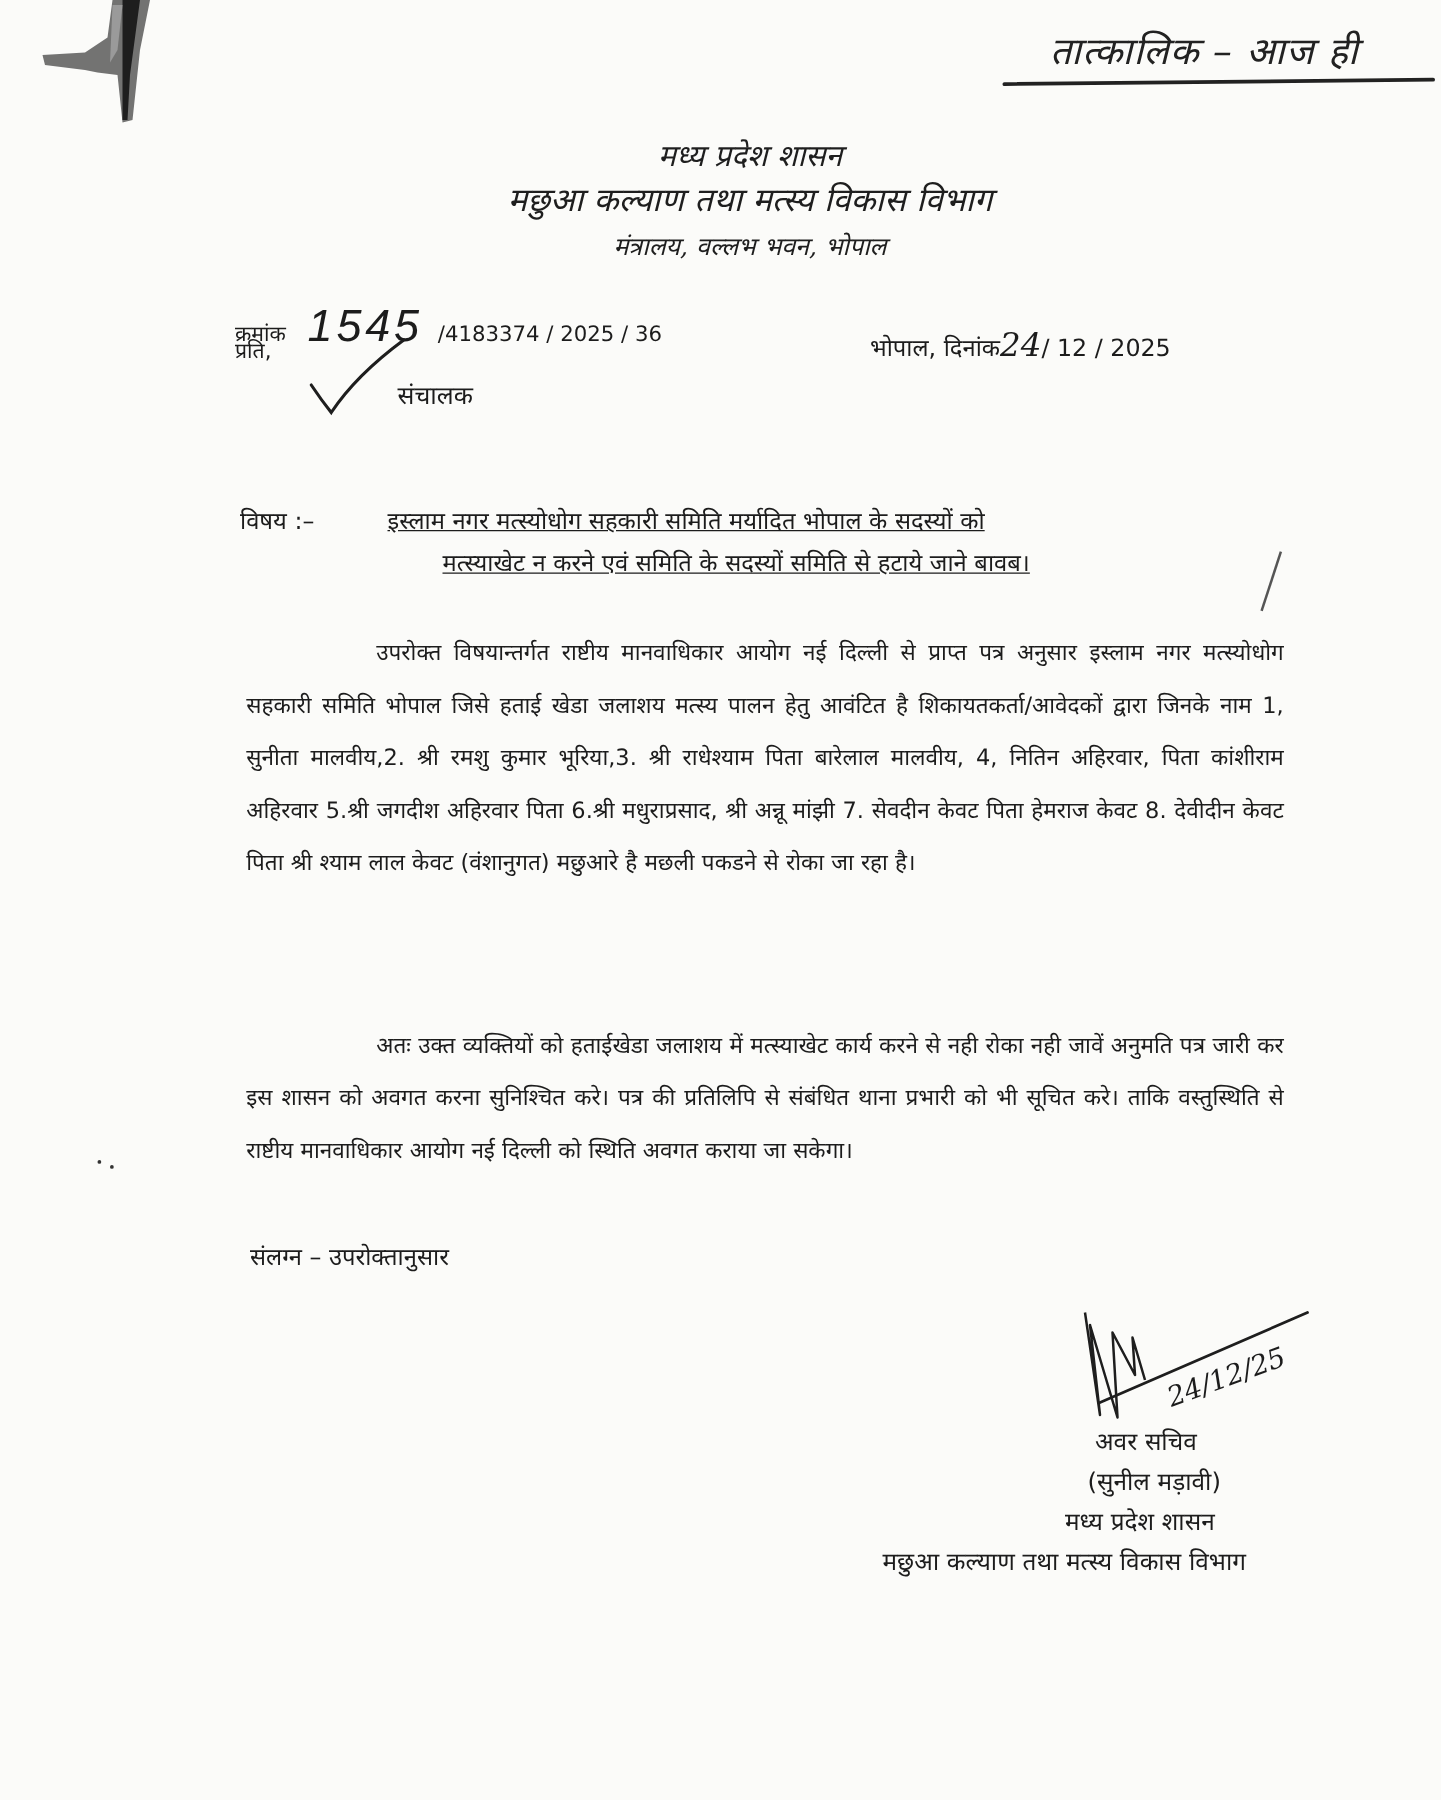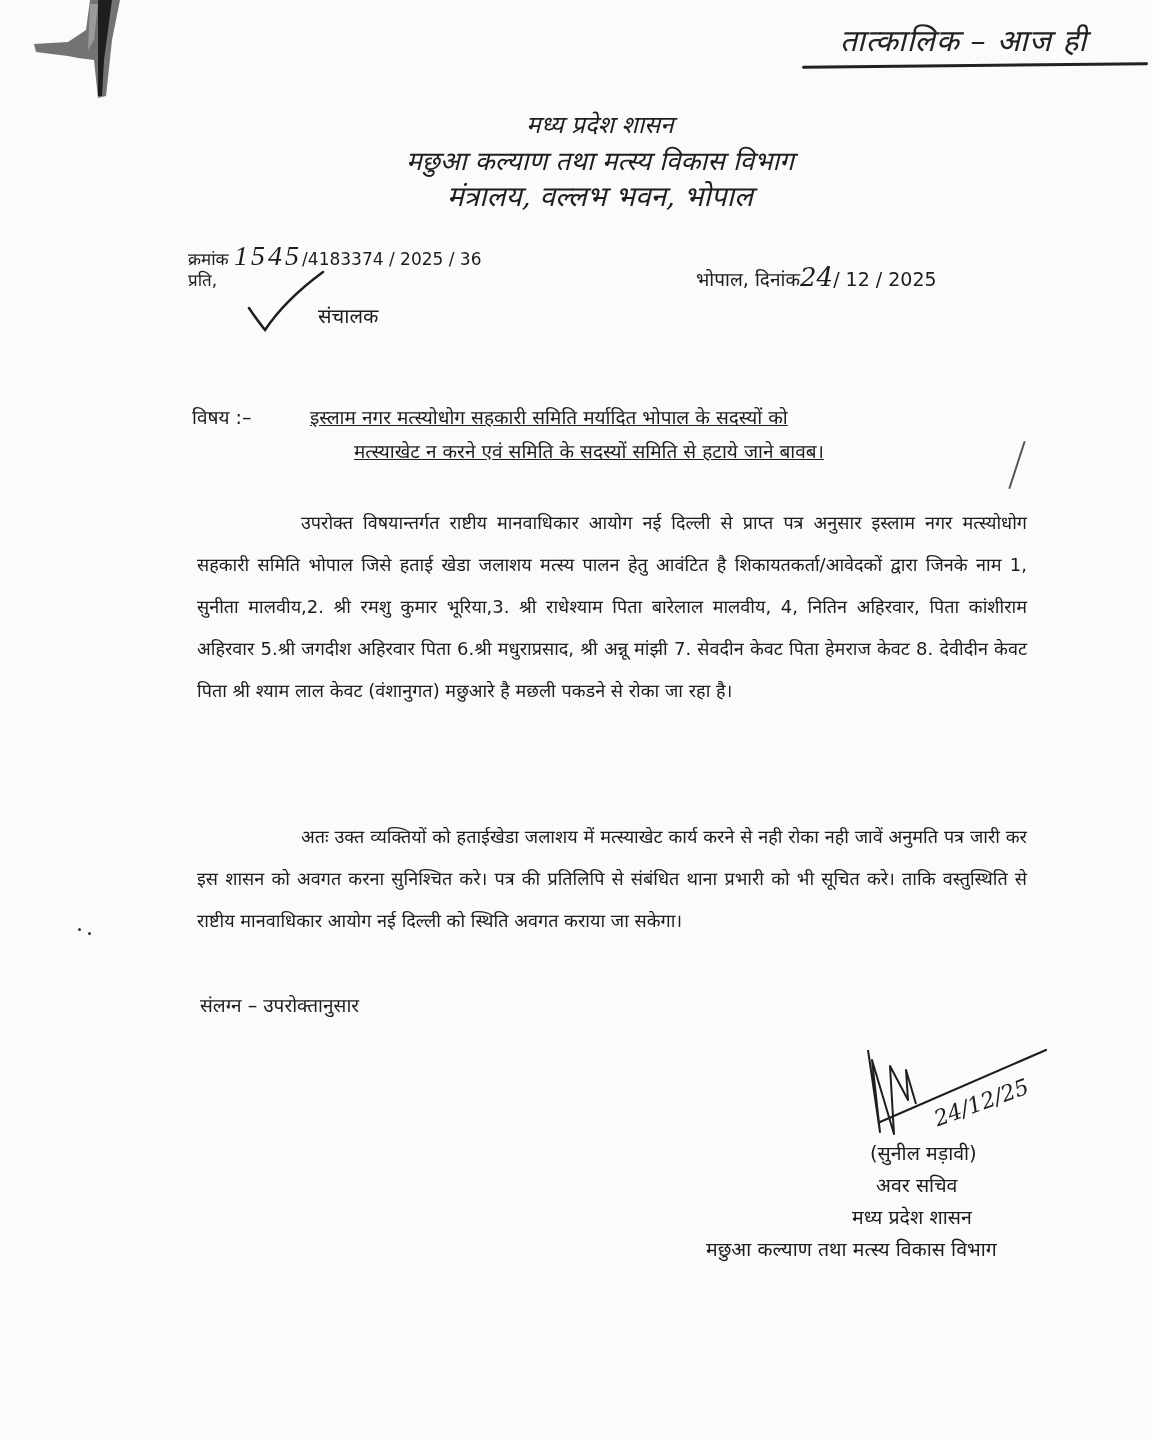--- a/index.html
+++ b/index.html
@@ -15,23 +15,23 @@
   }
   .handnote {
     left: 800px; top: 4px; width: 350px; height: 70px;
     font-family: "DejaVu Serif", serif; font-style: italic; font-size: 30px; color: #222;
   }
   .handnote .txt { position: absolute; left: 40px; top: 4px; letter-spacing: 1px; margin-top: 11px; }
   .handnote .uline { position: absolute; left: 2px; top: 60px; width: 346px; height: 3px; background: #222; border-radius: 2px; transform: rotate(-0.6deg); }
   .header { left: 360px; top: 108px; width: 480px; text-align: center; font-family: "DejaVu Serif", serif; font-style: italic; color: #1e1e1e; }
   .header .l1 { font-size: 24px; line-height: 34px; }
   .header .l2 { font-size: 26px; line-height: 38px; }
-  .header .l3 { font-size: 28px; line-height: 34px; }
+  .header .l3 { font-size: 20px; line-height: 34px; }
   .ref { left: 188px; top: 240px; font-size: 17px; }
-  .ref .hw { font-family: Liberation Serif, serif; font-style: italic; font-size: 28px; letter-spacing: 3px; margin: 0 0; }
+  .ref .hw { font-family: Liberation Sans, sans-serif; font-style: italic; font-size: 36px; letter-spacing: 3px; margin: 0 12px; }
   .prati { left: 188px; top: 268px; font-size: 17px; }
   .date { left: 696px; top: 262px; font-size: 19px; }
   .date .hw { font-family: "DejaVu Serif", serif; font-style: italic; font-size: 26px; }
   .check { left: 245px; top: 270px; width: 80px; height: 70px; }
   .recipient { left: 318px; top: 298px; font-size: 20px; line-height: 36px; }
   .subject { left: 192px; top: 400px; width: 800px; font-size: 19px; line-height: 34px; }
   .subject .lbl { position: absolute; left: 0; top: 0; }
   .subject .body { position: absolute; left: 118px; top: 0; width: 680px; text-decoration: underline; }
   .subject .body .second { padding-left: 0; margin-left: 44px; }
   .para { left: 197px; width: 830px; font-size: 18px; line-height: 42px; text-align: justify; text-align-last: left; }
@@ -102,21 +102,21 @@
 
 <div class="abs signature">
   <svg width="240" height="120" viewBox="0 0 240 120">
     <path d="M48 10 L60 92 L52 20 L74 94 L70 26 L88 60 L86 30 L96 64" fill="none" stroke="#1e1e1e" stroke-width="2" stroke-linejoin="round"></path>
     <path d="M60 82 L226 10" fill="none" stroke="#1e1e1e" stroke-width="2.2" stroke-linecap="round"></path>
   </svg>
   <span class="abs" style="left:112px; top:50px; transform: rotate(-20deg); font-family: 'DejaVu Serif', serif; font-style: italic; font-size: 22px;">24/12/25</span>
 </div>
 
 <div class="abs sigblock">
+  <div style="margin-left:196px; text-align:left;">अवर सचिव</div>
   <div style="margin-left:190px; text-align:left;">(सुनील मड़ावी)</div>
-  <div style="margin-left:196px; text-align:left;">अवर सचिव</div>
   <div style="margin-left:172px; text-align:left;">मध्य प्रदेश शासन</div>
   <div class="dept" style="text-align:left; margin-left:26px;">मछुआ कल्याण तथा मत्स्य विकास विभाग</div>
 </div>
 
 <div class="abs mark" style="left:78px; top:928px; width:3px; height:3px;"></div>
 <div class="abs mark" style="left:88px; top:932px; width:3px; height:3px;"></div>
 <div class="abs" style="left:1016px; top:440px; width:2px; height:50px; background:#555; transform: rotate(18deg);"></div>
 
 </body></html>

